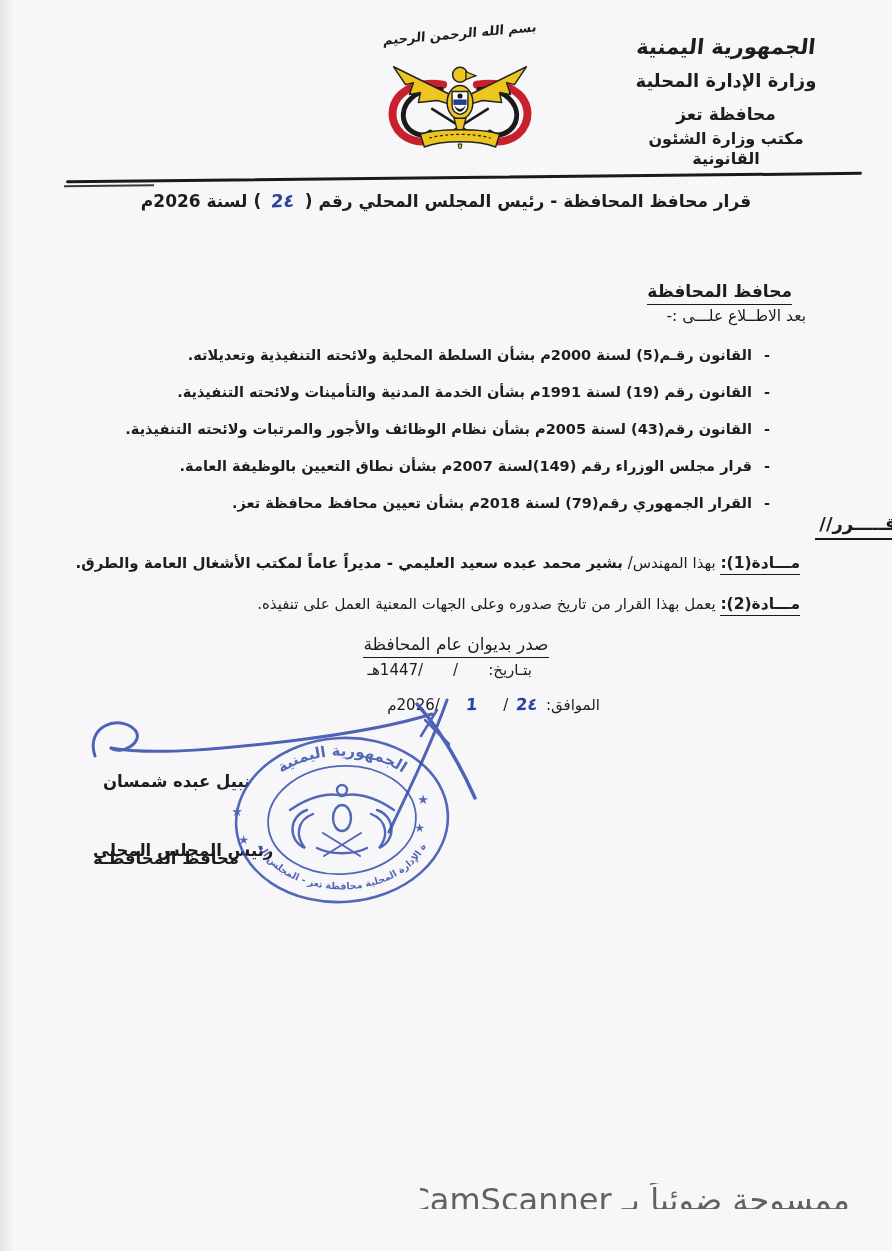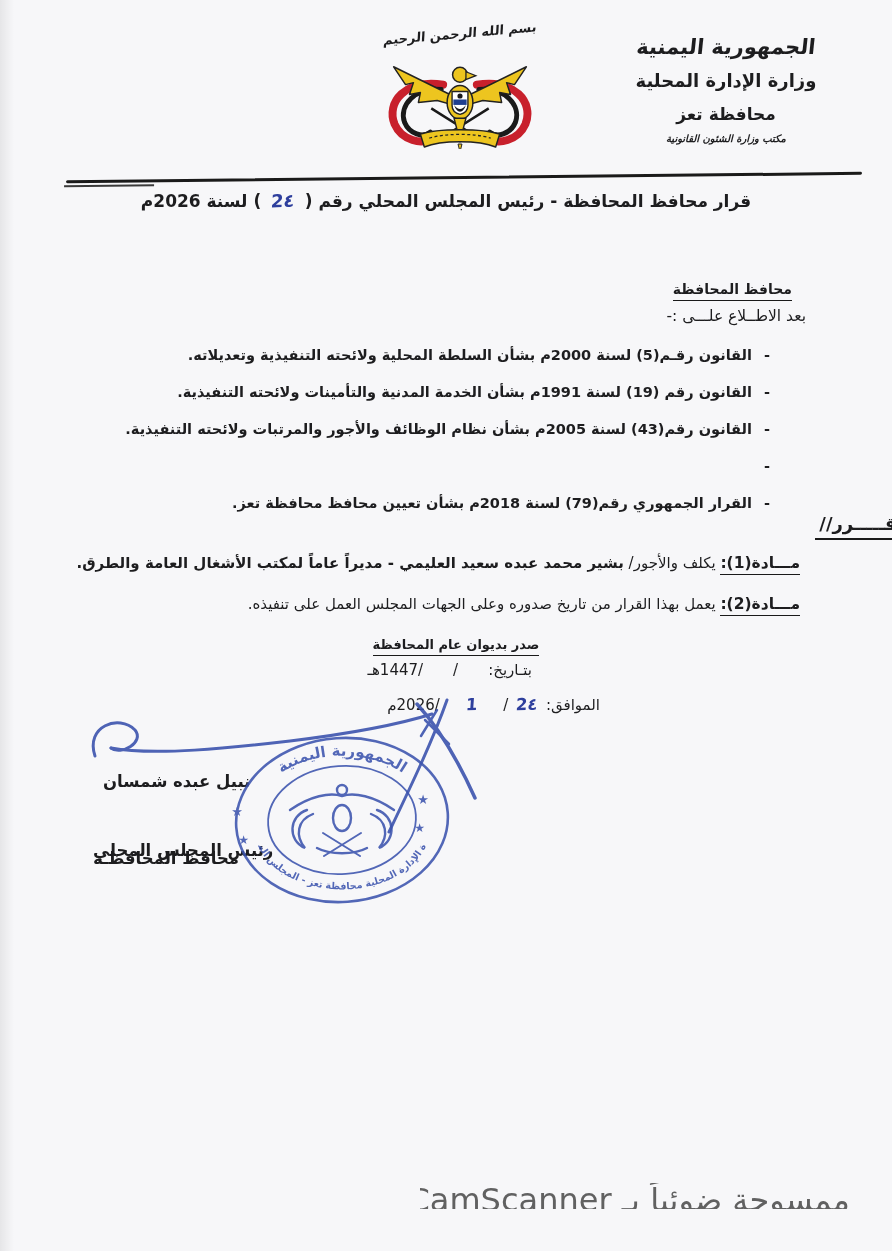--- a/index.html
+++ b/index.html
@@ -7,21 +7,21 @@
         overflow:hidden;direction:rtl;color:#1d1d1f;}
   #page::before{content:"";position:absolute;left:0;top:0;bottom:0;width:14px;
         background:linear-gradient(90deg,rgba(0,0,0,.07),rgba(0,0,0,0));pointer-events:none;}
 
   
   .hdr-right{position:absolute;top:32px;left:633px;width:186px;text-align:center;}
   .callig{font-size:21px;font-weight:700;line-height:30px;margin-bottom:7px;
           transform:skewX(-6deg);letter-spacing:-1px;}
   .min{font-size:18px;font-weight:700;line-height:24px;margin-bottom:10px;}
   .gov{font-size:17px;font-weight:700;line-height:22px;letter-spacing:2px;margin-bottom:4px;}
-  .office{font-size:10px;font-weight:700;line-height:20px;font-style:italic;}
+  .office{font-size:16px;font-weight:700;line-height:20px;}
 
   .hdr-center{position:absolute;top:26px;left:372px;width:176px;text-align:center;}
   .bismillah{font-size:13px;font-weight:700;transform:rotate(-5deg) skewX(-8deg);
              margin-bottom:4px;white-space:nowrap;}
   .emblem-svg{display:block;margin:0 auto;}
 
   .rule{position:absolute;top:176px;left:66px;width:796px;height:3px;background:#1a1a1a;
         transform:rotate(-.6deg);border-radius:2px;}
   .rule::after{content:"";position:absolute;left:-2px;top:5px;width:90px;height:1.5px;background:#3a3a3a;}
 
@@ -30,41 +30,41 @@
           font-size:17px;font-weight:700;white-space:nowrap;}
   .title2{position:absolute;top:227px;left:0;right:0;text-align:center;}
   .title2 span{display:inline-block;font-size:14.5px;font-weight:700;white-space:nowrap;
           border-bottom:2px solid #1a1a1a;padding:0 8px 6px;}
 
   .hand{display:inline-block;direction:ltr;unicode-bidi:isolate;color:#2e3f9d;
         font-weight:700;transform:skewX(-6deg) rotate(-2deg);}
   .num{font-size:18px;margin:0 10px;}
 
   
-  .sec-head{position:absolute;top:281px;right:100px;font-size:14px;font-weight:700;
+  .sec-head{position:absolute;top:281px;right:100px;font-size:17px;font-weight:700;
             border-bottom:1.8px solid #1a1a1a;padding-bottom:3px;}
   .preamble{position:absolute;top:307px;right:86px;font-size:15.5px;}
 
   .refs{position:absolute;top:344px;right:122px;left:110px;}
   .ref-row{display:flex;gap:12px;align-items:flex-start;font-size:14.5px;font-weight:700;
            line-height:23px;margin-bottom:14px;white-space:nowrap;}
   .ref-dash{font-weight:700;}
 
   .decree-head{position:absolute;top:513px;left:0;right:0;text-align:right;}
   .decree-head span{display:inline-block;font-size:18px;font-weight:700;letter-spacing:1px;
            border-bottom:2px solid #1a1a1a;padding:0 4px 4px;position:relative;right:-28px;}
 
   .article{position:absolute;right:92px;left:60px;font-size:15px;line-height:24px;white-space:nowrap;}
   .art-label{font-size:15.5px;font-weight:700;border-bottom:1.8px solid #1a1a1a;
              padding-bottom:2px;margin-left:0;}
   .art-bold{font-weight:700;}
 
   
   .iss-head{position:absolute;top:634px;left:350px;width:212px;text-align:center;}
-  .iss-head span{display:inline-block;font-size:13px;font-weight:700;
+  .iss-head span{display:inline-block;font-size:17px;font-weight:400;
              border-bottom:1.5px solid #1a1a1a;padding-bottom:3px;white-space:nowrap;}
   .iss-row{position:absolute;display:flex;align-items:baseline;font-size:15px;white-space:nowrap;}
   .iss-hijri{top:661px;left:330px;width:202px;gap:30px;}
   .iss-greg{top:695px;left:385px;width:215px;gap:8px;}
   .g-month{margin:0 18px;}
   .hand-date{font-size:16.5px;}
 
   
   .sig-line{position:absolute;font-weight:700;font-size:16.5px;white-space:nowrap;z-index:2;}
   .sig-name{top:772px;left:103px;letter-spacing:1px;}
@@ -138,39 +138,40 @@
     <div class="ref-row">
       <span class="ref-dash">-</span>
       <span>القانون رقم (19) لسنة 1991م بشأن الخدمة المدنية والتأمينات ولائحته التنفيذية.</span>
       </div>
     <div class="ref-row">
       <span class="ref-dash">-</span>
       <span>القانون رقم(43) لسنة 2005م بشأن نظام الوظائف والأجور والمرتبات ولائحته التنفيذية.</span>
       </div>
     <div class="ref-row">
       <span class="ref-dash">-</span>
+      <span>قرار مجلس الوزراء رقم (149)لسنة 2007م بشأن نطاق التعيين بالوظيفة العامة.</span>
       </div>
     <div class="ref-row">
       <span class="ref-dash">-</span>
       <span>القرار الجمهوري رقم(79) لسنة 2018م بشأن تعيين محافظ محافظة تعز.</span>
       </div>
   </div>
 
   <div class="decree-head">
     <span>// قـــــرر//</span>
   </div>
 
   <div class="article" style="top:551px">
     <span class="art-label">مـــادة(1):</span>
-    <span>يكلف والأجور/</span>
+    <span>بهذا المهندس/</span>
     <span class="art-bold">بشير محمد عبده سعيد العليمي - مديراً عاماً لمكتب الأشغال العامة والطرق.</span>
   </div>
   <div class="article" style="top:592px">
     <span class="art-label">مـــادة(2):</span>
-    <span>يعمل بهذا القرار من تاريخ صدوره وعلى الجهات المجلس العمل على تنفيذه.</span>
+    <span>يعمل بهذا القرار من تاريخ صدوره وعلى الجهات المعنية العمل على تنفيذه.</span>
   </div>
 
   <div class="iss-head">
     <span>صدر بديوان عام المحافظة</span>
   </div>
   <div class="iss-row iss-hijri">
     <span>بتـاريخ:</span>
     <span>/</span>
     <span>/1447هـ</span>
   </div>

